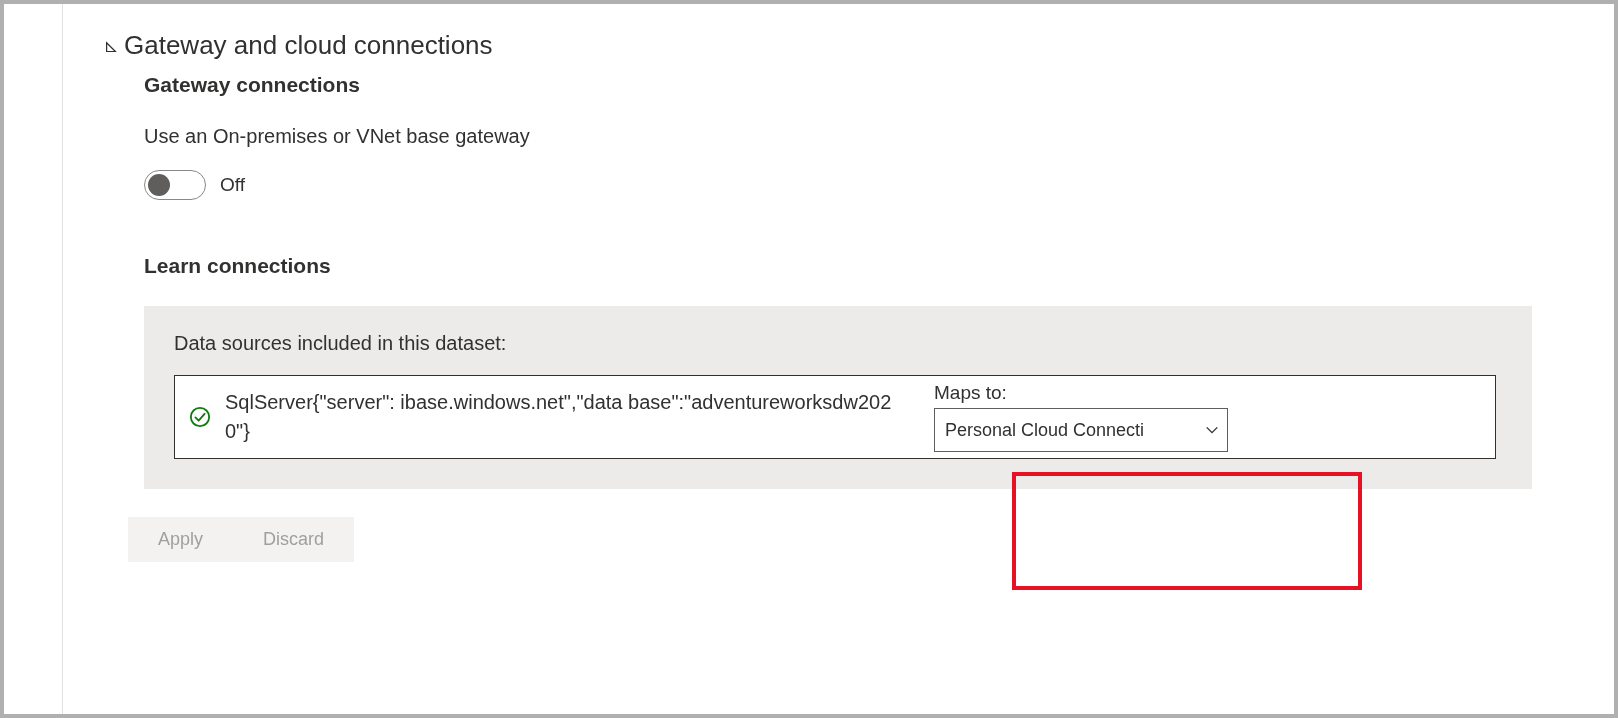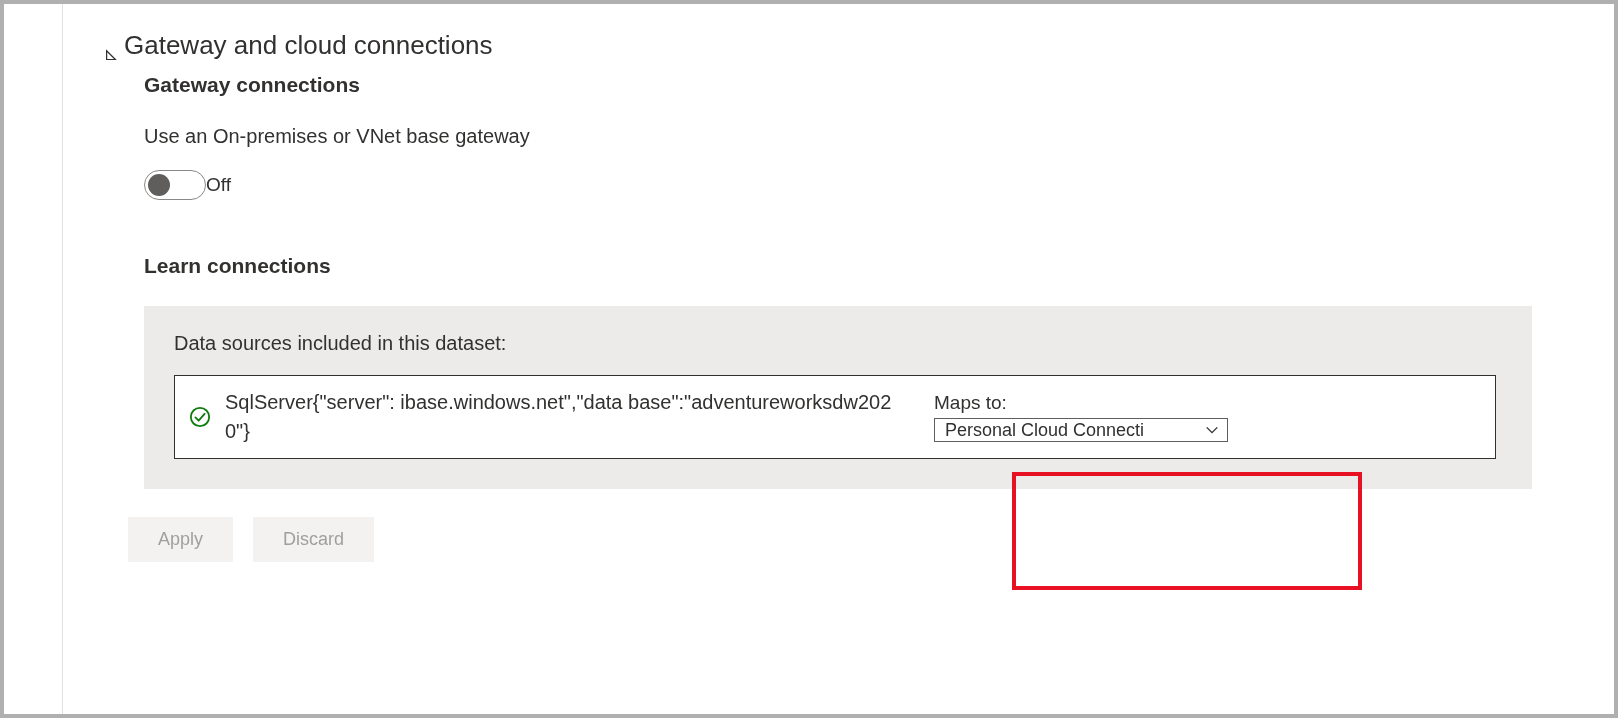--- a/index.html
+++ b/index.html
@@ -19,21 +19,21 @@
       top: 0;
       bottom: 0;
       width: 1px;
       background: #e1e1e1;
     }
     .content {
       padding: 26px 40px 20px 100px;
     }
     .section-header {
       display: flex;
-      align-items: flex-end;
+      align-items: center;
       gap: 6px;
       margin-bottom: 12px;
     }
     .chevron {
       width: 14px;
       height: 14px;
       flex-shrink: 0;
       position: relative;
       top: 2px;
     }
@@ -65,20 +65,21 @@
       margin-bottom: 28px;
     }
     .gateway-label {
       font-size: 20px;
       color: #323130;
       margin-bottom: 22px;
     }
     .toggle-row {
       display: flex;
       align-items: center;
+      gap: 14px;
       margin-bottom: 54px;
     }
     .toggle {
       width: 62px;
       height: 30px;
       border: 1px solid #8a8886;
       border-radius: 15px;
       background: #fff;
       position: relative;
       cursor: pointer;
@@ -141,21 +142,21 @@
       justify-content: center;
       padding: 0 14px;
       gap: 4px;
     }
     .maps-label {
       font-size: 19px;
       color: #323130;
     }
     .dropdown {
       width: 294px;
-      height: 24px;
+      height: 44px;
       border: 1px solid #605e5c;
       background: #fff;
       display: flex;
       align-items: center;
       justify-content: space-between;
       padding: 0 8px 0 10px;
       cursor: pointer;
       font-size: 18px;
       color: #323130;
     }
@@ -169,21 +170,20 @@
       position: absolute;
       border: 4px solid #e81123;
       left: 1008px;
       top: 468px;
       width: 350px;
       height: 118px;
       pointer-events: none;
     }
     .button-row {
       display: flex;
-      gap: 20px;
       margin-top: 28px;
       margin-left: 24px;
     }
     .btn {
       background: #f3f2f1;
       border: none;
       color: #a19f9d;
       font-size: 18px;
       padding: 12px 30px;
       cursor: default;

